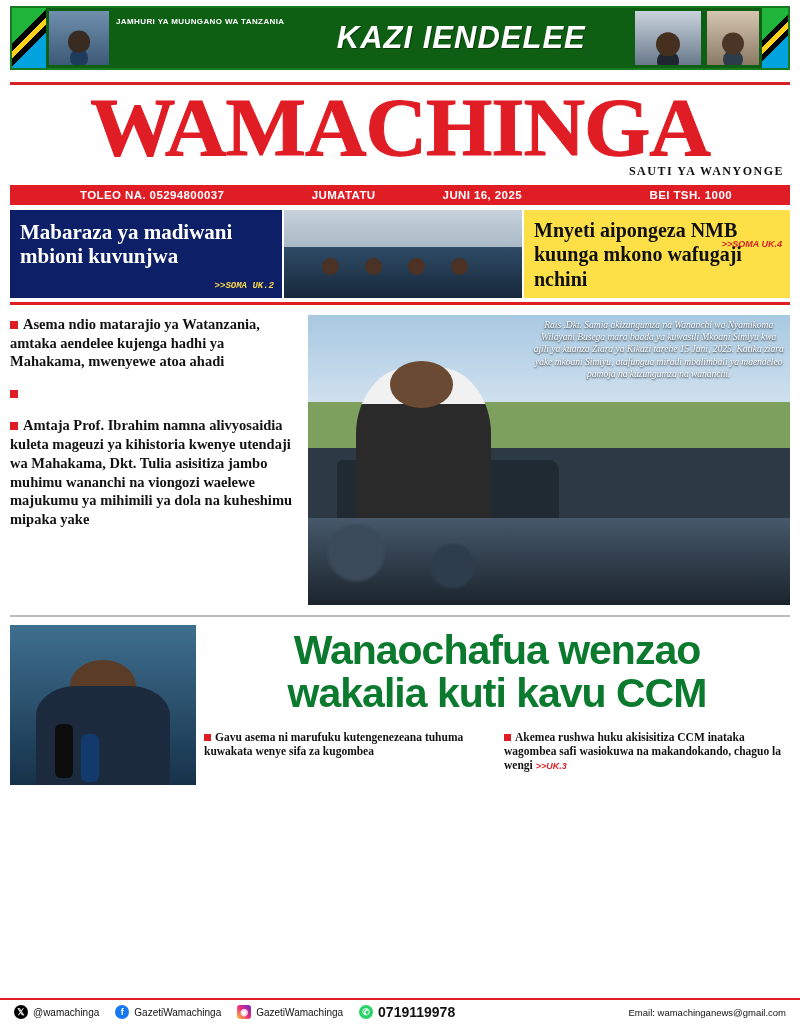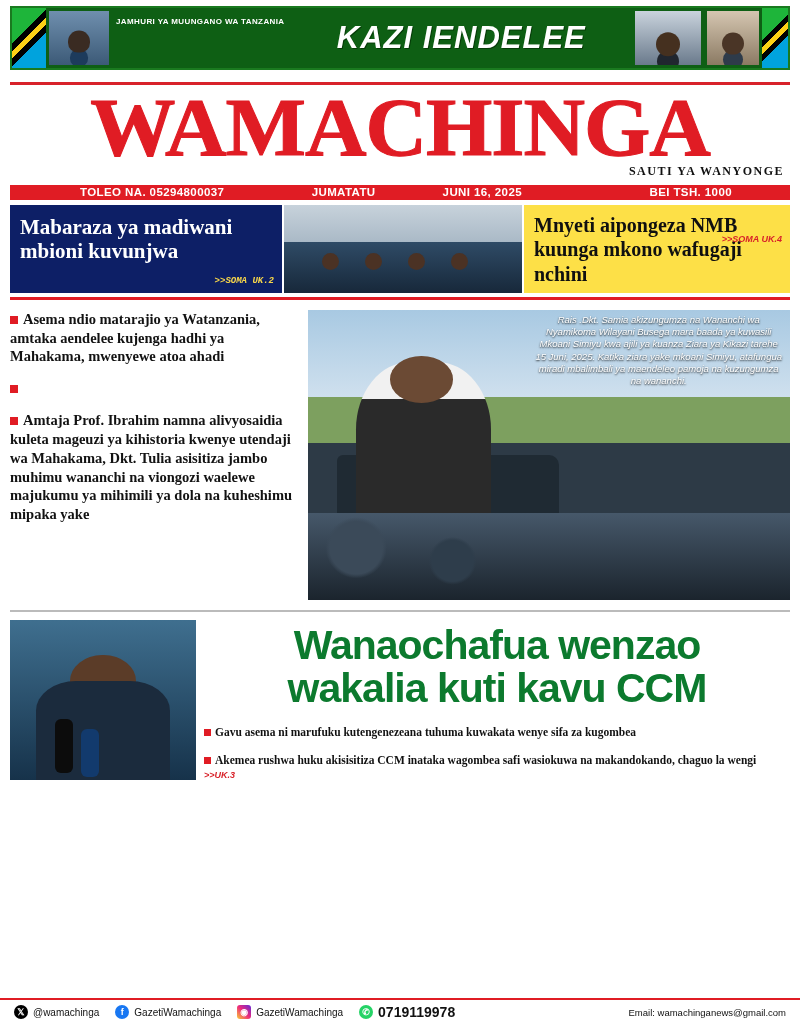--- a/index.html
+++ b/index.html
@@ -134,21 +134,21 @@
     font-size: 12px;
     font-weight: bold;
     letter-spacing: 1.5px;
     padding-right: 6px;
     margin-top: -4px;
   }
   .info-bar {
     margin-top: 6px;
     background: #e01c24;
     color: #fff;
-    height: 15px;
+    height: 20px;
     display: flex;
     align-items: center;
     font-size: 11.5px;
     font-weight: bold;
     letter-spacing: .4px;
   }
   .info-bar .seg { flex: 1 1 0; text-align: center; }
   .info-bar .seg.left { text-align: left; padding-left: 70px; flex: 1.4 1 0;}
   .info-bar .seg.right { text-align: right; padding-right: 58px; flex: 1.3 1 0;}
 
@@ -274,21 +274,21 @@
     border-radius: 40% 40% 8% 8%;
   }
   .photo-main .head {
     position: absolute; left: 17%; top: 16%; width: 13%; height: 16%;
     background: #6b4a34; border-radius: 50%;
   }
   .caption {
     position: absolute;
     right: 6px; top: 4px;
     width: 52%;
-    font-family: Liberation Sans, sans-serif;
+    font-family: Liberation Serif, serif;
     font-style: italic;
     font-size: 9.5px;
     line-height: 1.3;
     color: #ffffff;
     text-align: center;
     text-shadow: 0 1px 2px rgba(0,0,0,.9);
   }
 
   
   .rule-grey { height: 2px; background: #bbb; margin: 10px 0 0 0; }
@@ -333,21 +333,20 @@
   }
   .sub-bullets {
     display: flex;
     gap: 14px;
     margin-top: 14px;
     font-family: "Liberation Serif", serif;
     font-size: 11.5px;
     font-weight: bold;
     line-height: 1.25;
     color: #111;
-    flex-direction: column;
   }
   .sub-bullets > div { flex: 1 1 0; position: relative; }
   .sub-bullets .sq { display:inline-block; width:7px; height:7px; background:#e01c24; margin-right:4px; }
   .sub-bullets .soma { color: #d8222a; font-style: italic; font-family: "Liberation Sans", sans-serif; font-size: 9px; }
 
   
   .footer {
     position: absolute;
     left: 0; right: 0; bottom: 0;
     height: 26px;

